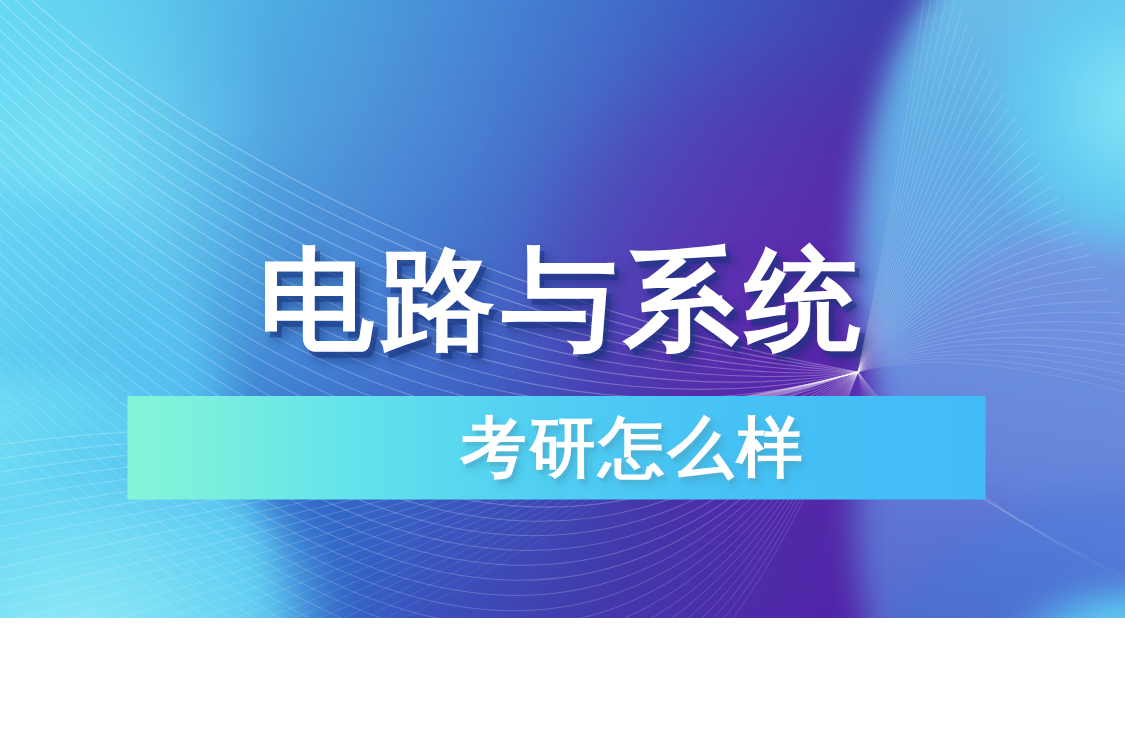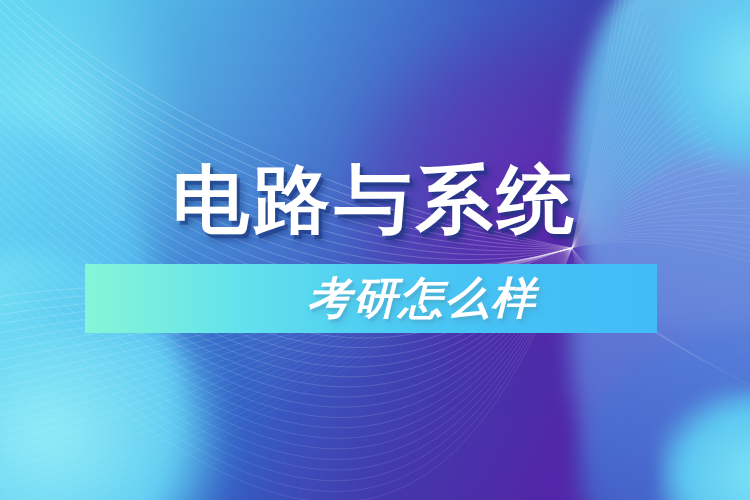--- a/index.html
+++ b/index.html
@@ -3,21 +3,21 @@
 <meta charset="utf-8">
 <style>
   html, body {
     margin: 0;
     padding: 0;
     background: #ffffff;
   }
   #banner {
     position: relative;
     width: 750px;
-    height: 500px;
+    height: 412px;
     overflow: hidden;
     font-family: "Liberation Sans", "DejaVu Sans", sans-serif;
     
     background:
       linear-gradient(118deg,
         #5ad9f0 0%,
         #4fc3ea 9%,
         #3f9ede 22%,
         #3a78cf 36%,
         #3a55bf 50%,
@@ -151,21 +151,20 @@
     justify-content: flex-end;
     box-sizing: border-box;
     padding-right: 120px;
   }
   #subtitle-text {
     font-size: 44px;
     font-weight: 700;
     color: #ffffff;
     letter-spacing: 2px;
     white-space: nowrap;
-    font-style: italic;
     text-shadow:
       2px 3px 0 rgba(80,170,200,.45),
       3px 4px 6px rgba(60,150,190,.40);
     font-family: "Liberation Sans", "DejaVu Sans", sans-serif;
   }
 
   
   #sheen {
     position: absolute; inset: 0;
     background: radial-gradient(ellipse at 25% 20%, rgba(255,255,255,.10) 0%, rgba(255,255,255,0) 55%);

